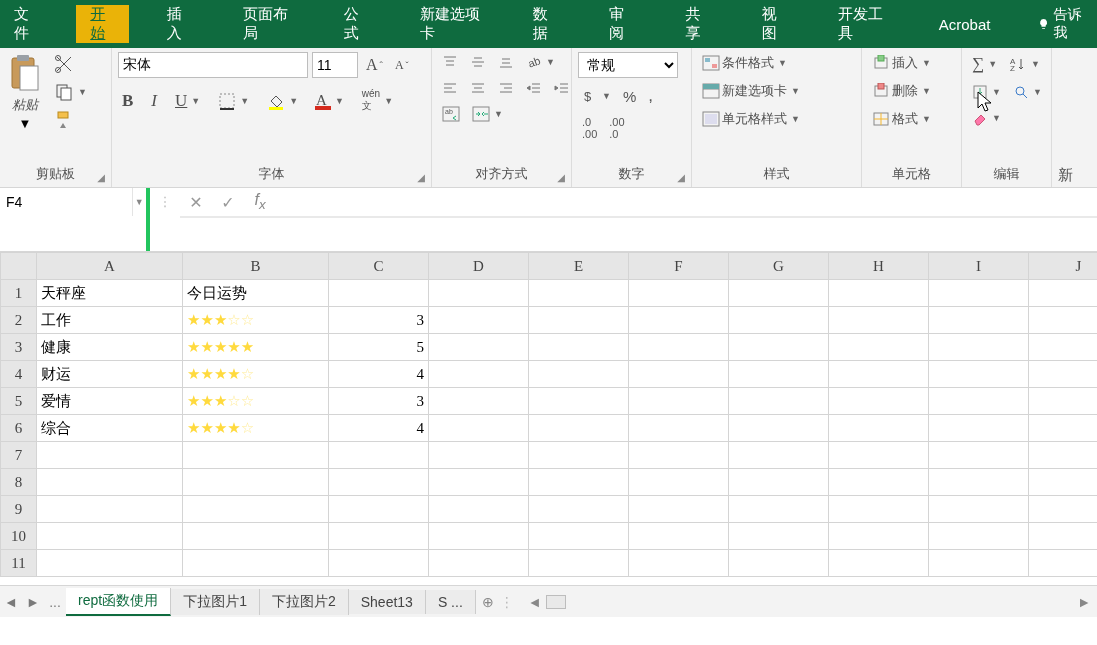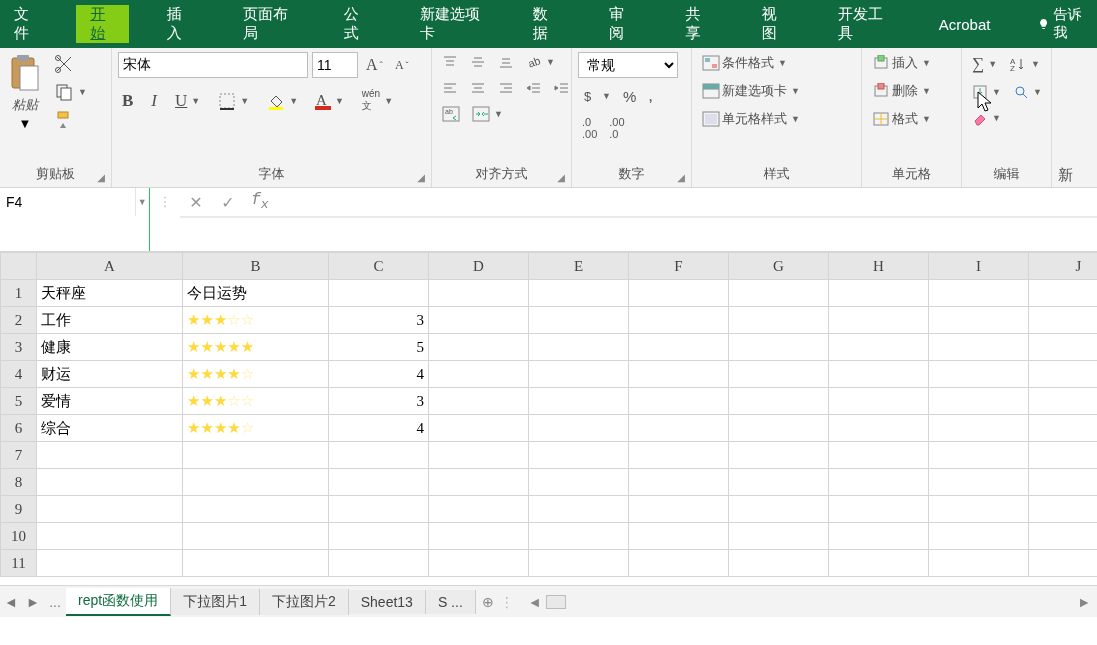--- a/index.html
+++ b/index.html
@@ -1,48 +1,48 @@
 <!DOCTYPE html>
 <html><head>
 <meta charset="utf-8">
 <style>
 * { box-sizing: border-box; margin: 0; padding: 0; }
 body { font-family: "Microsoft YaHei", "SimSun", sans-serif; font-size: 13px; background: #fff; width: 1097px; height: 645px; overflow: hidden; user-select: none; }
 
 
 .menubar { background: #0f6b3f; height: 48px; display: flex; align-items: center; color: #fff; gap: 24px; }
 .menubar .tab { padding: 0 14px; display: flex; align-items: center; font-size: 15px; cursor: pointer; }
-.menubar .tab.active { background: #84cc16; color: #0f6b3f; text-decoration: underline; }
+.menubar .tab.active { background: #eab308; color: #0f6b3f; text-decoration: underline; }
 .menubar .tellme { display: flex; align-items: center; padding: 0 10px; font-size: 14px; }
 .menubar .tellme svg { margin-right: 4px; }
 
 
 .ribbon { background: #f3f3f3; border-bottom: 1px solid #d6d6d6; height: 140px; display: flex; }
 .group { border-right: 1px solid #dcdcdc; padding: 4px 6px 2px 6px; display: flex; flex-direction: column; justify-content: space-between; }
 .group-body { display: flex; flex-direction: row; align-items: flex-start; gap: 6px; }
 .group-label { text-align: center; font-size: 13px; color: #505050; padding: 0 4px 2px 4px; position: relative; }
 .group-label .dlaunch { position: absolute; right: 0; bottom: 2px; font-size: 10px; color: #8a8a8a; cursor: pointer; }
 .rbtn { display: flex; align-items: center; gap: 2px; padding: 2px 4px; color: #505050; cursor: pointer; border-radius: 2px; }
 .rbtn .dd { font-size: 9px; color: #666; margin-left: 2px; }
 .stackv { display: flex; flex-direction: column; gap: 4px; }
 .stackh { display: flex; flex-direction: row; gap: 4px; align-items: center; }
 .ribinput { border: 1px solid #bdbdbd; background: #fff; height: 26px; font-size: 14px; padding: 0 4px; }
 .bigbtn { display: flex; flex-direction: column; align-items: center; gap: 2px; padding: 2px; cursor: pointer; }
 .bigbtn .lbl { font-size: 13px; color: #505050; font-style: italic; }
 
 
 .fbar { height: 64px; border-bottom: 1px solid #d6d6d6; display: flex; }
-.namebox { width: 150px; border-right: 1px solid #22c55e; display: flex; align-items: flex-start; }
+.namebox { width: 150px; border-right: 4px solid #22c55e; display: flex; align-items: flex-start; }
 .namebox input { width: 100%; height: 28px; border: none; padding: 2px 6px; font-size: 14px; font-family: Arial; }
 .namebox .dd { width: 16px; height: 28px; display: flex; align-items: center; justify-content: center; font-size: 9px; color: #888; border-left: 1px solid #e4e4e4; }
 .fxarea { flex: 1; display: flex; align-items: flex-start; }
 .fxbtn { width: 32px; height: 28px; display: flex; align-items: center; justify-content: center; color: #888; cursor: pointer; font-size: 16px; }
 .fxbtn.cancel { color: #999; }
 .fxbtn.enter { color: #999; }
-.fxlabel { font-style: italic; font-family: Liberation Mono, monospace; }
+.fxlabel { font-style: italic; font-family: Liberation Sans, sans-serif; }
 .finput { flex: 1; height: 28px; border: none; padding: 2px 6px; }
 .fextra { flex:1; border-top:1px solid #e9e9e9; }
 
 
 .gridwrap { height: 333px; overflow: hidden; position: relative; }
 table.grid { border-collapse: collapse; table-layout: fixed; width: 1097px; }
 table.grid th, table.grid td { border: 1px solid #d4d4d4; font-size: 15px; font-family: "SimSun","宋体",serif; height: 27px; overflow: hidden; white-space: nowrap; }
 table.grid th { background: #e6e6e6; font-weight: normal; color: #444; text-align: center; }
 table.grid th.corner { background: #e6e6e6; }
 table.grid td { padding: 0 4px; background: #fff; }

